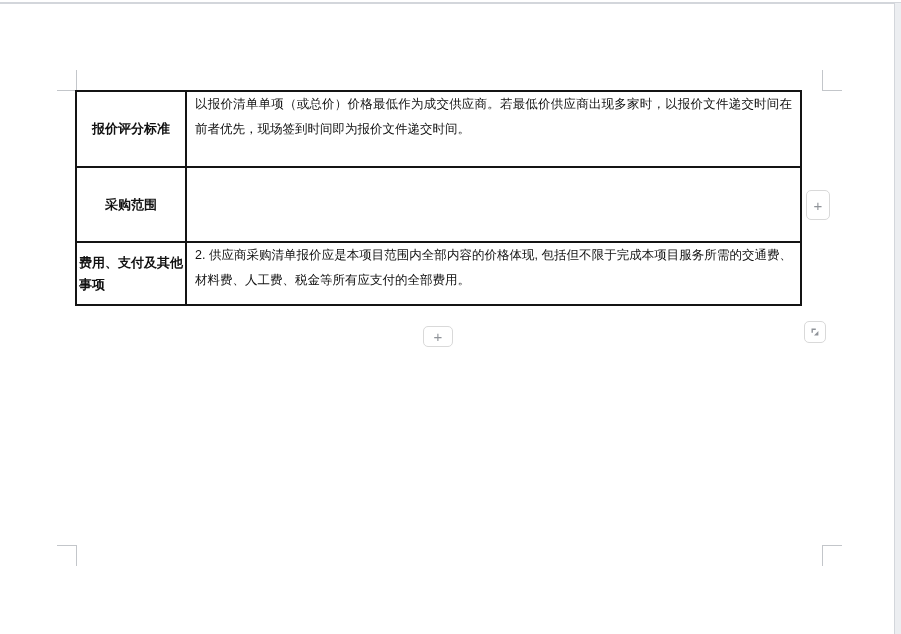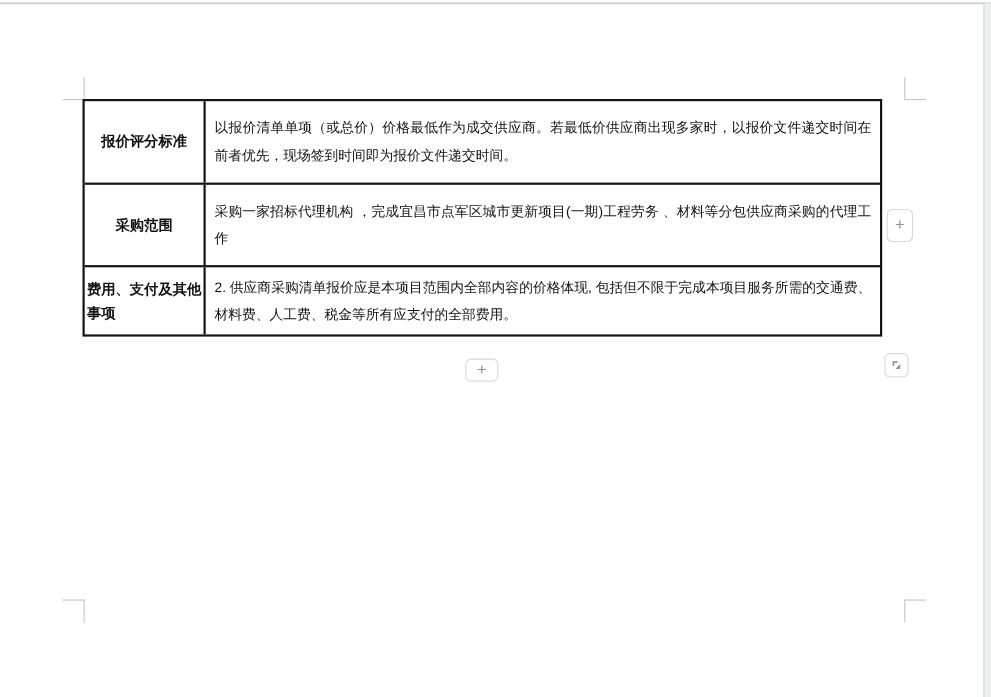--- a/index.html
+++ b/index.html
@@ -49,21 +49,21 @@
   .trow.r1 > div { height: 74px; }
   .trow.r2 > div { height: 73px; }
   .trow.r3 > div { height: 61px; }
   .cell-label {
     border-right: 2px solid #141414;
     display: flex; align-items: center; justify-content: center;
     font-weight: 700; font-size: 13px; line-height: 22px;
     padding: 0 2px; box-sizing: border-box;
   }
   .cell-content {
-    display: flex; flex-direction: column; justify-content: center;
+    display: flex; flex-direction: row; justify-content: center;
     padding: 0 8px; box-sizing: border-box;
     font-size: 12.5px; line-height: 25px;
     text-align: justify;
   }
   .cell-content p { margin: 0; }
 
   
   .ctl {
     position: absolute;
     background: #ffffff;
@@ -99,23 +99,20 @@
 
     <div class="trow r1">
       <div class="cell-label">报价评分标准</div>
       <div class="cell-content">
         <p>以报价清单单项（或总价）价格最低作为成交供应商。若最低价供应商出现多家时，以报价文件递交时间在前者优先，现场签到时间即为报价文件递交时间。</p>
       </div>
     </div>
 
     <div class="trow r2">
       <div class="cell-label">采购范围</div>
-      <div class="cell-content">
-        <p>采购一家招标代理机构 ，完成宜昌市点军区城市更新项目(一期)工程劳务 、材料等分包供应商采购的代理工作</p>
-      </div>
     </div>
 
     <div class="trow r3">
       <div class="cell-label">费用、支付及其他事项</div>
       <div class="cell-content">
         <p>2. 供应商采购清单报价应是本项目范围内全部内容的价格体现, 包括但不限于完成本项目服务所需的交通费、材料费、人工费、税金等所有应支付的全部费用。</p>
       </div>
     </div>
 
   </div>

